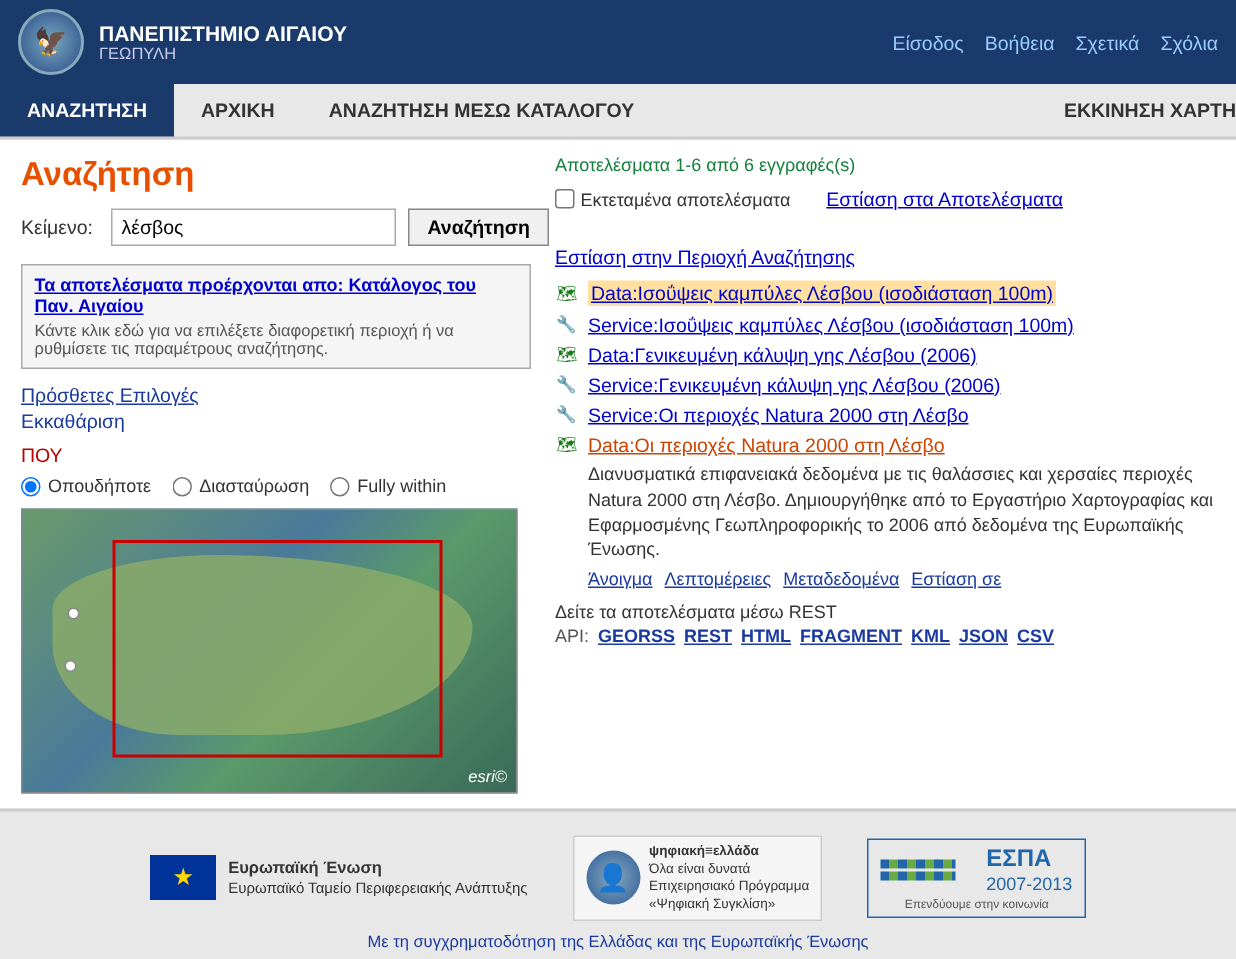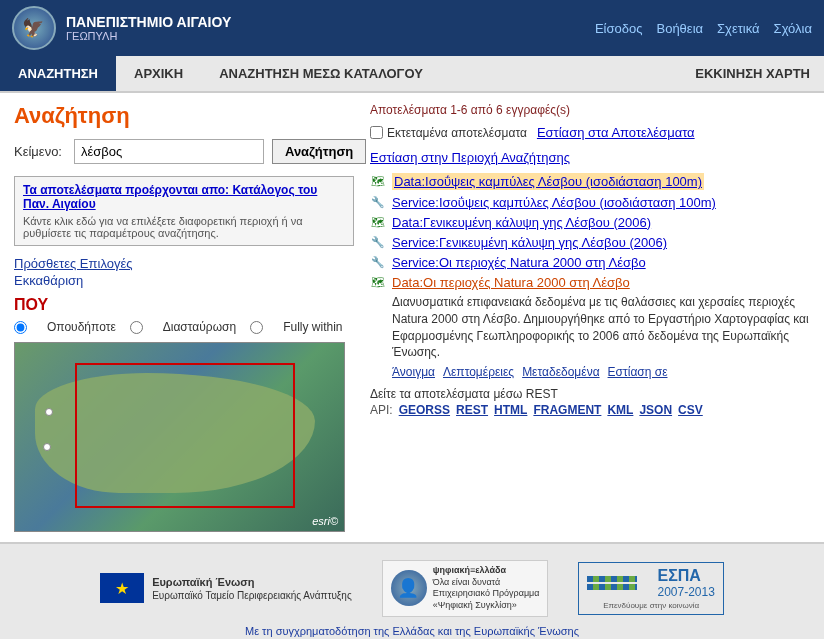--- a/index.html
+++ b/index.html
@@ -43,21 +43,21 @@
       font-weight: bold;
       color: #333;
       cursor: pointer;
       text-decoration: none;
       display: block;
     }
     .nav-item.active {
       background: #1a3a6b;
       color: #fff;
     }
-    .nav-right { padding-right: 14px; }
+    .nav-right { }
     .nav-right a {
       color: #333; font-size: 13px; font-weight: bold; text-decoration: none;
     }
 
     
     .main-content { display: flex; padding: 10px 14px; gap: 16px; }
 
     
     .left-panel { width: 340px; flex-shrink: 0; }
 
@@ -80,23 +80,23 @@
       font-size: 12px;
     }
     .source-box-title { font-weight: bold; font-size: 12px; margin-bottom: 4px; }
     .source-box-detail { font-size: 11px; color: #555; }
 
     
     .extra-options { color: #1a3a9f; font-size: 13px; text-decoration: underline; cursor: pointer; display: block; margin-bottom: 2px; }
     .clear-link { color: #1a3a9f; font-size: 13px; cursor: pointer; display: block; margin-bottom: 8px; }
 
     
-    .section-label { font-weight: bold; font-size: 16px; color: #b00; margin-bottom: 6px; }
+    .section-label { font-weight: normal; font-size: 13px; color: #b00; margin-bottom: 6px; }
     .radio-row { display: flex; align-items: center; gap: 14px; margin-bottom: 8px; font-size: 12px; }
-    .radio-row label { display: flex; align-items: flex-end; gap: 20px; cursor: pointer; }
+    .radio-row label { display: flex; align-items: flex-end; gap: 5px; cursor: pointer; }
 
     
     .map-container {
       width: 331px; height: 190px;
       background: #5a8a5a;
       position: relative;
       border: 1px solid #888;
       overflow: hidden;
       text-decoration: underline;
     }
@@ -130,22 +130,22 @@
     }
     .map-watermark {
       position: absolute;
       bottom: 4px; right: 6px;
       font-size: 11px; color: #fff; font-style: italic;
     }
     .map-bg { background: #5a8aaa; }
 
     
     .right-panel { flex: 1; }
-    .results-count { font-size: 12px; color: #7f1d1d; margin-bottom: 8px; }
-    .results-options { display: flex; align-items: center; gap: 10px; margin-bottom: 8px; flex-wrap: wrap; }
+    .results-count { font-size: 12px; color: #15803d; margin-bottom: 8px; }
+    .results-options { display: flex; align-items: center; gap: 24px; margin-bottom: 8px; flex-wrap: wrap; }
     .results-options label { font-size: 12px; display: flex; align-items: center; gap: 4px; }
 
     
     .result-item { margin-bottom: 4px; display: flex; align-items: center; gap: 6px; }
     .result-icon {
       width: 16px; height: 16px; flex-shrink: 0;
       display: flex; align-items: center; justify-content: center;
       font-size: 11px;
     }
     .icon-data { color: #1a7a1a; }

